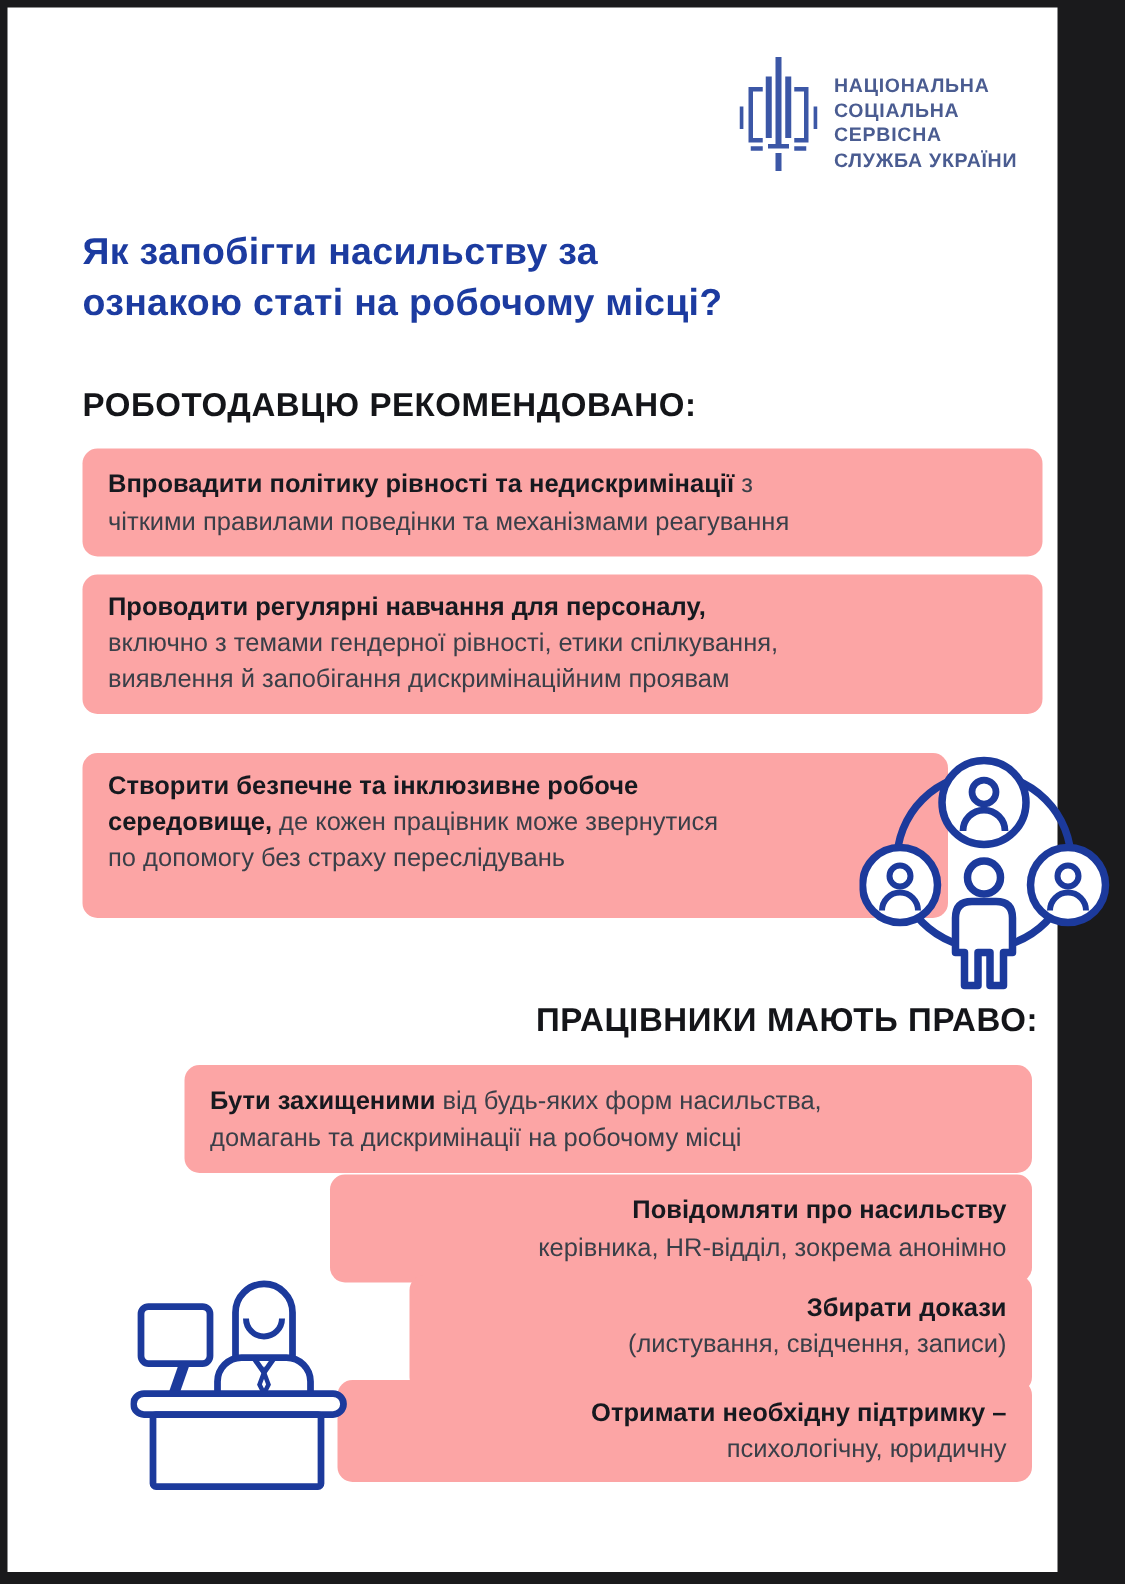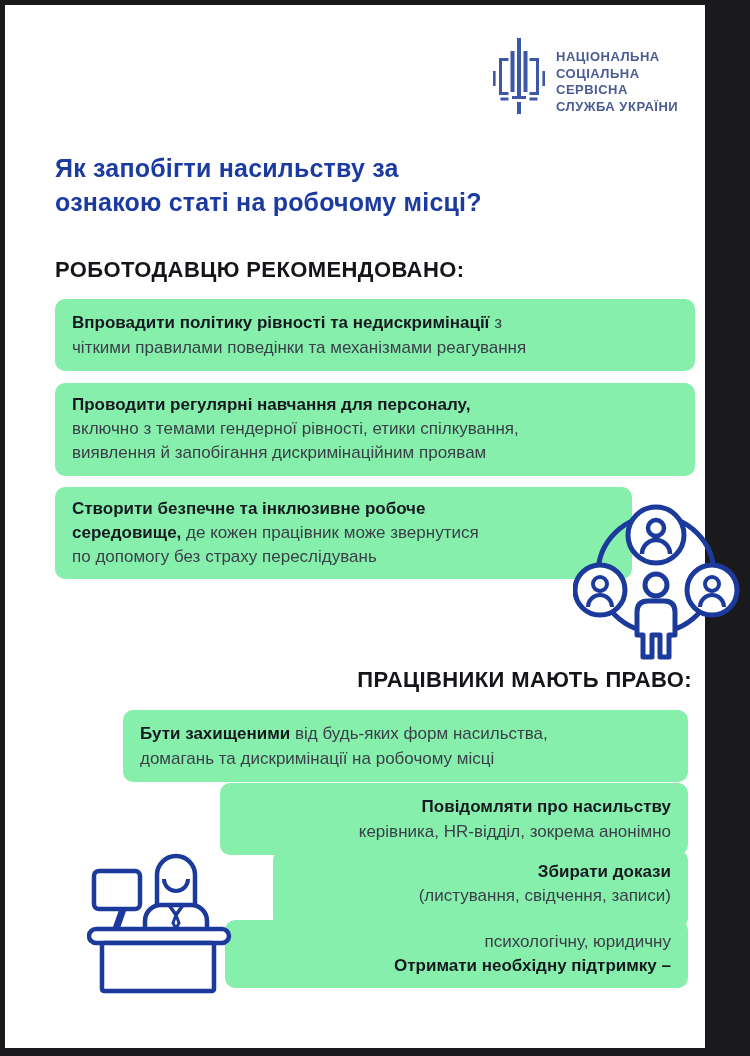--- a/index.html
+++ b/index.html
@@ -32,31 +32,31 @@
 
   
   .heading{
     font-size:22px;font-weight:bold;color:#141519;letter-spacing:.4px;text-align:center;
   }
   .h1{left:50px;top:252px;}
   .h2{left:204px;top:662px;width:483px;text-align:right;}
 
   
   .box{
-    background:#86efac;border-radius:10px;
+    background:#fca5a5;border-radius:10px;
     box-sizing:border-box;padding:11px 17px;
     font-size:17px;line-height:25px;color:#3a3f48;
   }
   .box .b{font-weight:bold;color:#16191f;}
   .box.align-right{text-align:right;}
   .ln{white-space:pre-wrap;}
 
   .box1{left:50px;top:294px;width:640px;}
   .box2{left:50px;top:378px;width:640px;padding-top:10px;line-height:24px;}
-  .box3{left:50px;top:482px;width:577px;padding-top:10px;padding-bottom:10px;line-height:24px;}
+  .box3{left:50px;top:497px;width:577px;padding-top:10px;padding-bottom:28px;line-height:24px;}
 
   .rbox1{left:118px;top:705px;width:565px;}
   .rbox2{left:215px;top:778px;width:468px;}
   .rbox3{left:268px;top:845px;width:415px;padding-top:10px;padding-bottom:20px;line-height:24px;}
   .rbox4{left:220px;top:915px;width:463px;padding-top:10px;padding-bottom:10px;line-height:24px;}
 
   .icon-network{left:568px;top:497px;}
   .icon-desk{left:82px;top:838px;}
   .logo-mark{left:488px;top:33px;}
 </style>
@@ -143,22 +143,22 @@
     <div class="ln"><span class="b">Повідомляти про насильству</span><span></span></div>
     <div class="ln"><span class="b"></span><span>керівника, HR-відділ, зокрема анонімно</span></div>
   </div>
 
   <div class="abs box align-right rbox3">
     <div class="ln"><span class="b">Збирати докази</span><span></span></div>
     <div class="ln"><span class="b"></span><span>(листування, свідчення, записи)</span></div>
   </div>
 
   <div class="abs box align-right rbox4">
+    <div class="ln"><span class="b">Отримати необхідну підтримку –</span><span></span></div>
     <div class="ln"><span class="b"></span><span>психологічну, юридичну</span></div>
-    <div class="ln"><span class="b">Отримати необхідну підтримку –</span><span></span></div>
   </div>
 
   <svg class="abs icon-desk" width="145" height="152" viewBox="0 0 145 152">
 
     <rect x="7" y="28" width="46" height="38" rx="5" fill="#ffffff" stroke="#1c3a9c" stroke-width="4.5"></rect>
     <path d="M36,66 L29,86" stroke="#1c3a9c" stroke-width="7" fill="none"></path>
 
     <path d="M70,62 V32 a19,19 0 0 1 38,0 V62" fill="#ffffff" stroke="#1c3a9c" stroke-width="4.5"></path>
     <path d="M77,36 a12,12 0 0 0 24,0" fill="#ffffff" stroke="#1c3a9c" stroke-width="4"></path>
 

